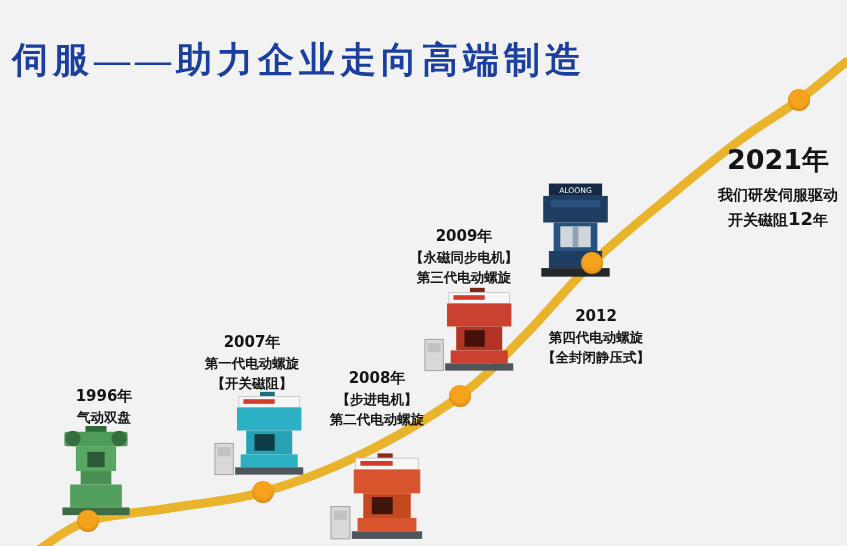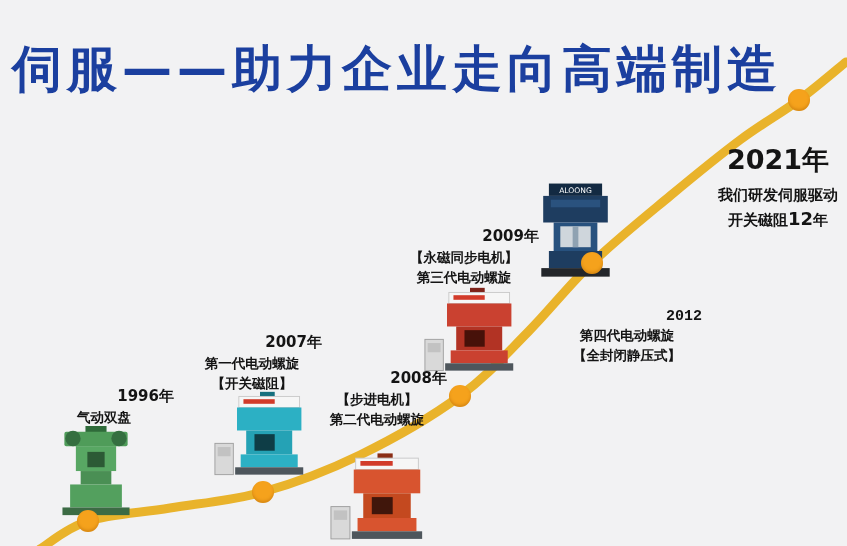--- a/index.html
+++ b/index.html
@@ -10,47 +10,47 @@
     --bg:#f2f2f3;
   }
   *{box-sizing:border-box;margin:0;padding:0;}
   body{font-family:"DejaVu Sans","Liberation Sans",sans-serif;background:#ddd;}
   .stage{
     position:relative;width:847px;height:546px;overflow:hidden;
     background:var(--bg);
   }
   .page-title{
     position:absolute;left:12px;top:36px;z-index:5;
-    font-size:50px;font-weight:900;letter-spacing:5px;
-    color:var(--titleBlue);white-space:nowrap;
+    font-size:36px;font-weight:900;letter-spacing:5px;
+    color:var(--titleBlue);white-space:nowrap;font-family:Liberation Serif, serif;
   }
   .curve-svg{position:absolute;left:0;top:0;z-index:1;pointer-events:none;}
   .curve-path{fill:none;stroke:var(--curveGold);stroke-width:9;stroke-linecap:round;}
   .dot{
     position:absolute;z-index:3;width:22px;height:22px;border-radius:50%;
     background:var(--dotOrange);
     box-shadow:inset 0 -2px 3px rgba(160,90,0,.35);
   }
   .machine{position:absolute;z-index:2;}
   .m-1996{left:52px;top:426px;width:88px;height:92px;}
   .m-2007{left:214px;top:390px;width:92px;height:92px;}
   .m-2008{left:330px;top:452px;width:95px;height:94px;}
   .m-2009{left:424px;top:286px;width:92px;height:92px;}
   .m-2012{left:528px;top:182px;width:95px;height:100px;}
   .machine svg{width:100%;height:100%;display:block;}
   .label{
     position:absolute;z-index:4;text-align:center;color:var(--textDark);
   }
-  .label .year{font-size:15px;font-weight:700;line-height:21px;text-align:right;}
+  .label .year{font-size:15px;font-weight:700;line-height:21px;}
   .label .desc{font-size:13.5px;font-weight:700;line-height:20px;}
   .label-1996{left:34px;top:386px;width:140px;}
   .label-2007{left:182px;top:324px;width:140px;margin-top:8px;}
   .label-2008{left:307px;top:368px;width:140px;}
   .label-2009{left:389px;top:226px;width:150px;}
-  .label-2012{left:552px;top:306px;width:150px;font-family:Liberation Mono, monospace;}
+  .label-2012{left:521px;top:306px;width:150px;}
   .label-2021{left:693px;top:143px;width:170px;}
   .label-2021 .year-big{font-size:27px;font-weight:700;line-height:34px;margin-bottom:6px;}
   .label-2021 .desc{font-size:15px;line-height:24px;}
   .label-2021 .big-num{font-size:18px;font-weight:700;}
 </style>
 </head>
 <body>
 
 <div class="stage">
 

